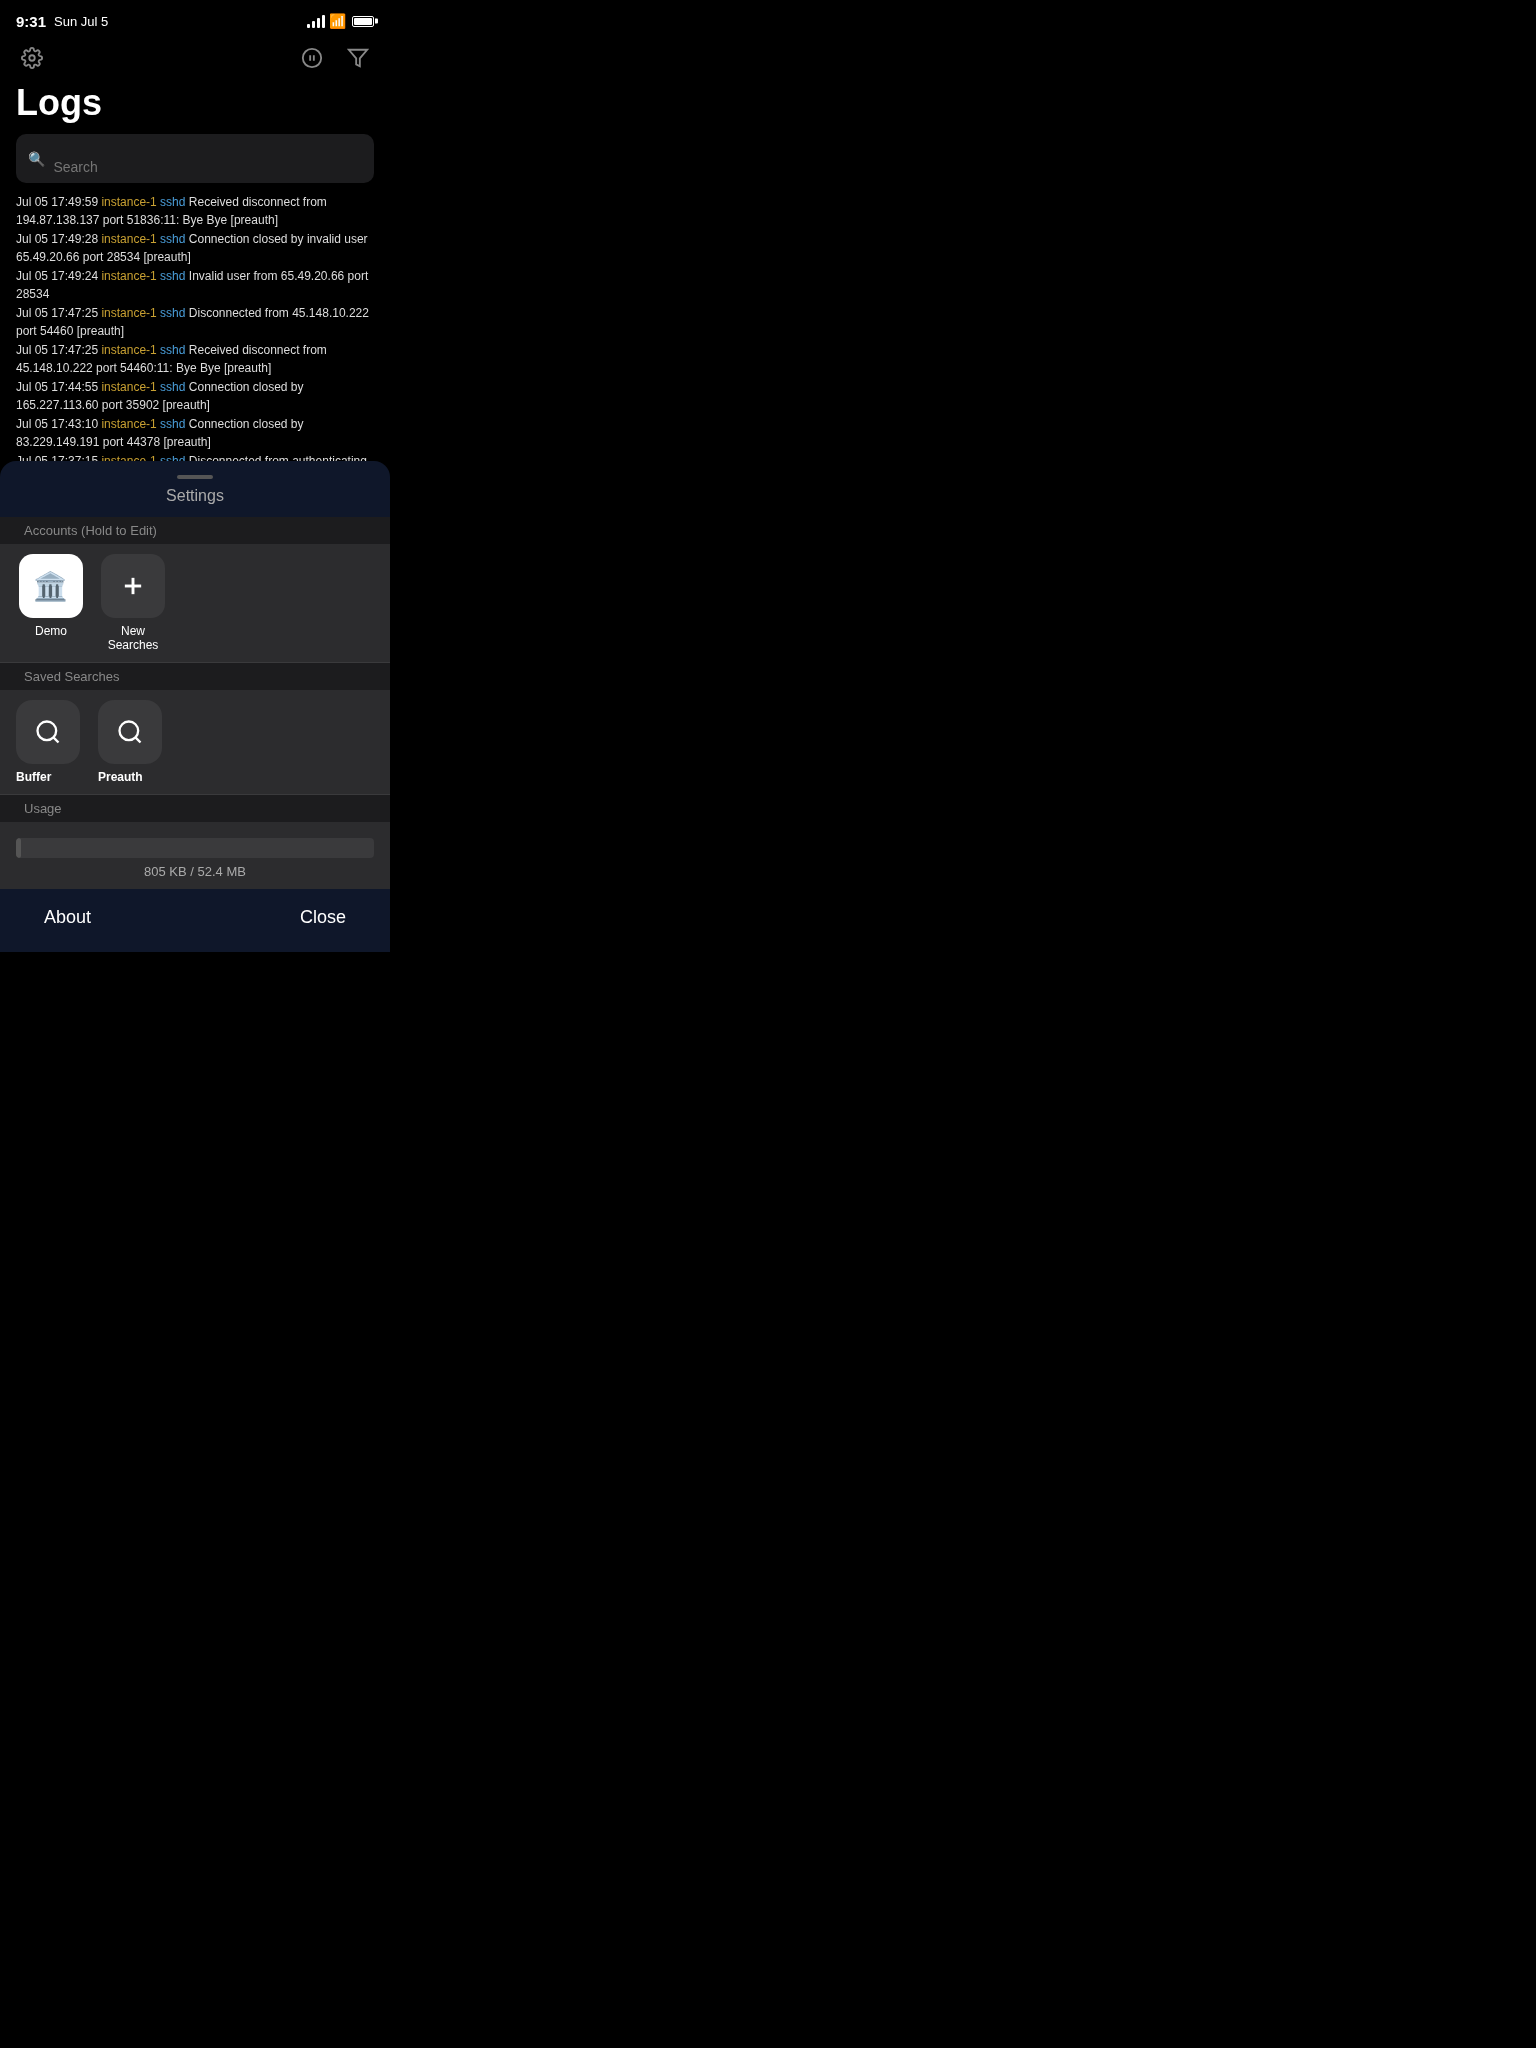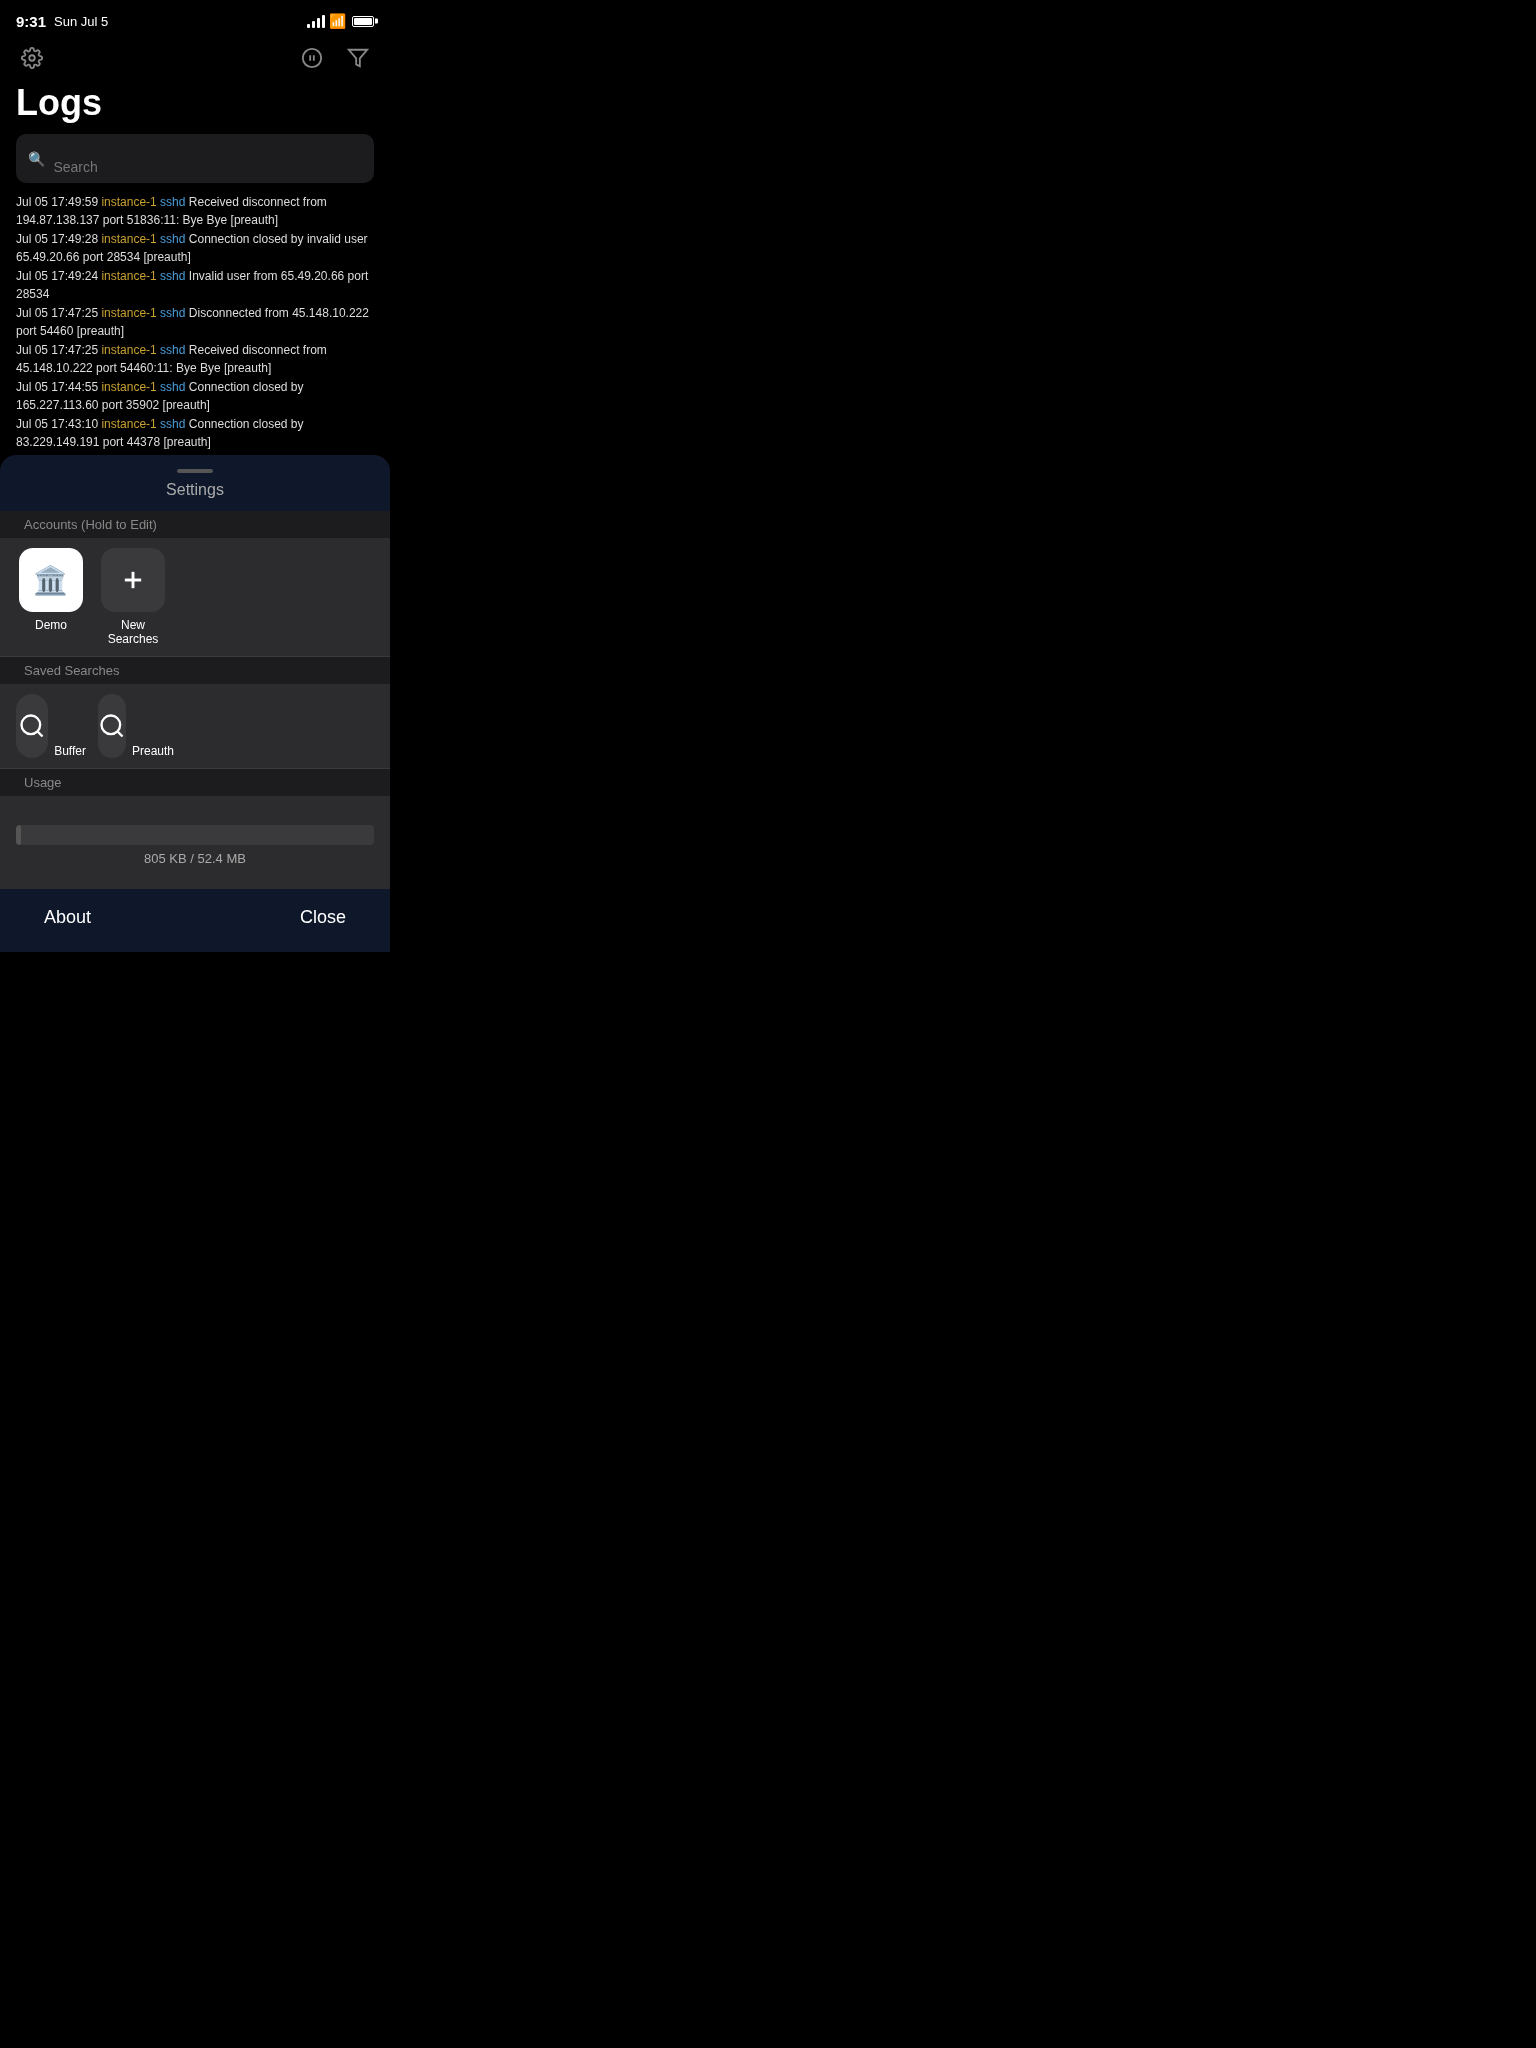--- a/index.html
+++ b/index.html
@@ -190,43 +190,45 @@
 
     .saved-searches-row {
       display: flex;
       flex-direction: row;
       gap: 12px;
       padding: 10px 16px;
       background: #2c2c2e;
     }
     .search-item {
       display: flex;
-      align-items: flex-end;
+      flex-direction: column;
+      align-items: flex-start;
       gap: 6px;
       width: 70px;
+      font-weight: bold;
     }
     .search-icon-box {
       width: 64px; height: 64px;
       background: #3a3a3c;
       border-radius: 16px;
       display: flex;
       align-items: center;
       justify-content: center;
       font-size: 26px;
       color: #fff;
     }
     .search-item-label {
       color: #fff;
       font-size: 12px;
       text-align: center;
     }
 
     .usage-section {
       background: #2c2c2e;
-      padding: 23px 16px;
+      padding: 10px 16px;
     }
     .usage-bar-container {
       height: 20px;
       background: #3a3a3c;
       border-radius: 4px;
       margin: 6px 0;
       overflow: hidden;
     }
     .usage-bar-fill {
       height: 100%;

